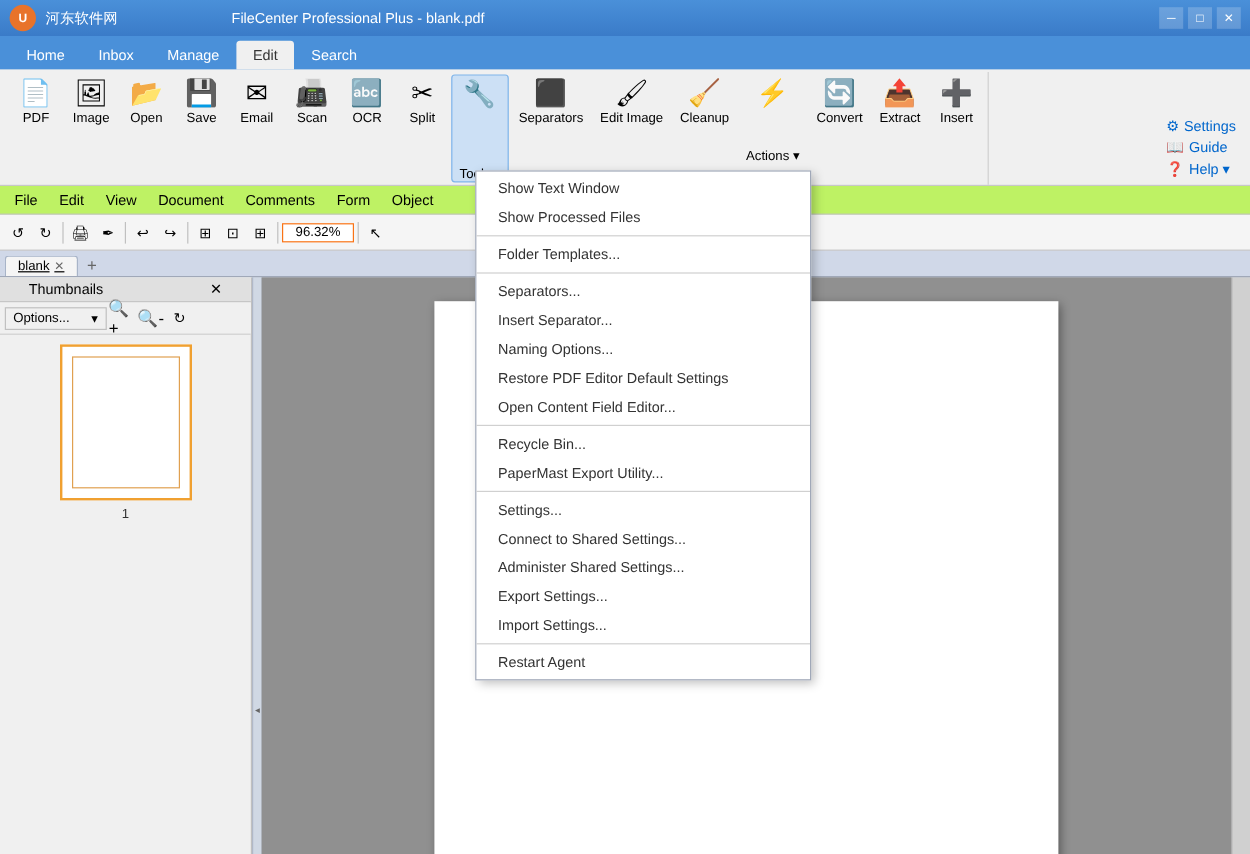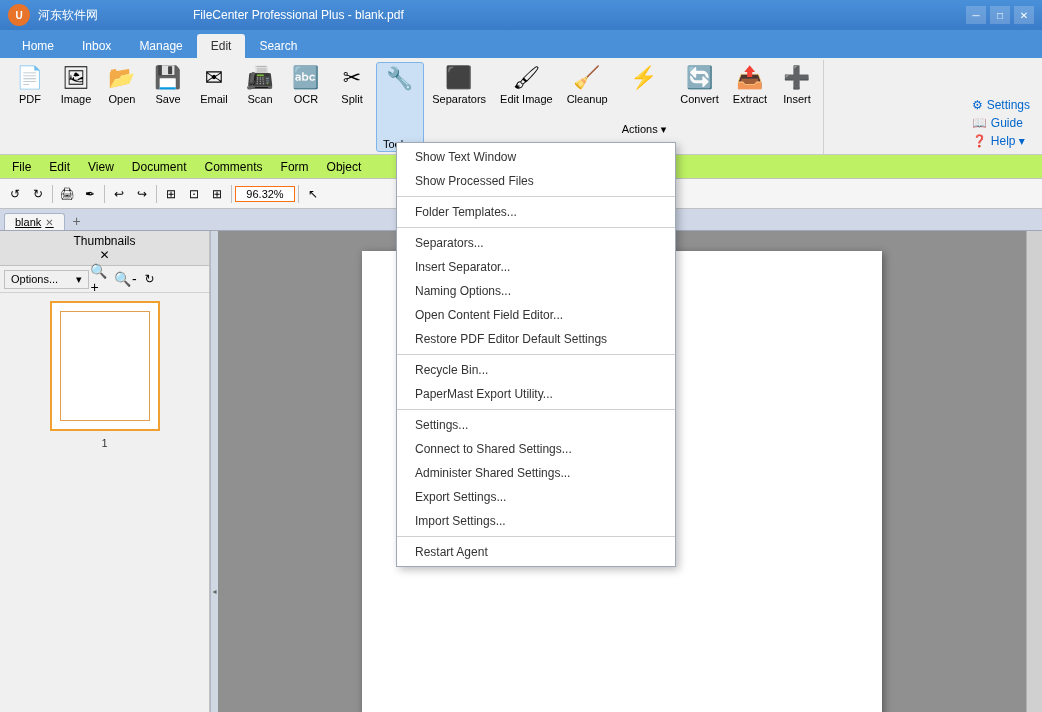--- a/index.html
+++ b/index.html
@@ -155,26 +155,25 @@
     .thumbnails-panel {
       width: 210px;
       background: #f0f0f0;
       border-right: 1px solid #c0c0c0;
       display: flex;
       flex-direction: column;
     }
     .panel-header {
       background: #e0e0e0;
       border-bottom: 1px solid #c0c0c0;
-      padding: 3px 2px;
+      padding: 3px 24px;
       display: flex;
       align-items: center;
       justify-content: space-between;
       font-size: 12px;
-      flex-direction: column;
     }
     .panel-close { cursor: pointer; font-size: 12px; }
     .panel-toolbar {
       background: #f0f0f0;
       border-bottom: 1px solid #d0d0d0;
       padding: 2px 4px;
       display: flex;
       align-items: center;
       gap: 2px;
     }
@@ -458,22 +457,22 @@
 
 <div class="dropdown-menu">
   <div class="menu-item">Show Text Window</div>
   <div class="menu-item">Show Processed Files</div>
   <div class="menu-separator"></div>
   <div class="menu-item">Folder Templates...</div>
   <div class="menu-separator"></div>
   <div class="menu-item">Separators...</div>
   <div class="menu-item">Insert Separator...</div>
   <div class="menu-item">Naming Options...</div>
+  <div class="menu-item">Restore PDF Editor Default Settings</div>
   <div class="menu-item">Open Content Field Editor...</div>
-  <div class="menu-item">Restore PDF Editor Default Settings</div>
   <div class="menu-separator"></div>
   <div class="menu-item">Recycle Bin...</div>
   <div class="menu-item">PaperMast Export Utility...</div>
   <div class="menu-separator"></div>
   <div class="menu-item">Settings...</div>
   <div class="menu-item">Connect to Shared Settings...</div>
   <div class="menu-item">Administer Shared Settings...</div>
   <div class="menu-item">Export Settings...</div>
   <div class="menu-item">Import Settings...</div>
   <div class="menu-separator"></div>

